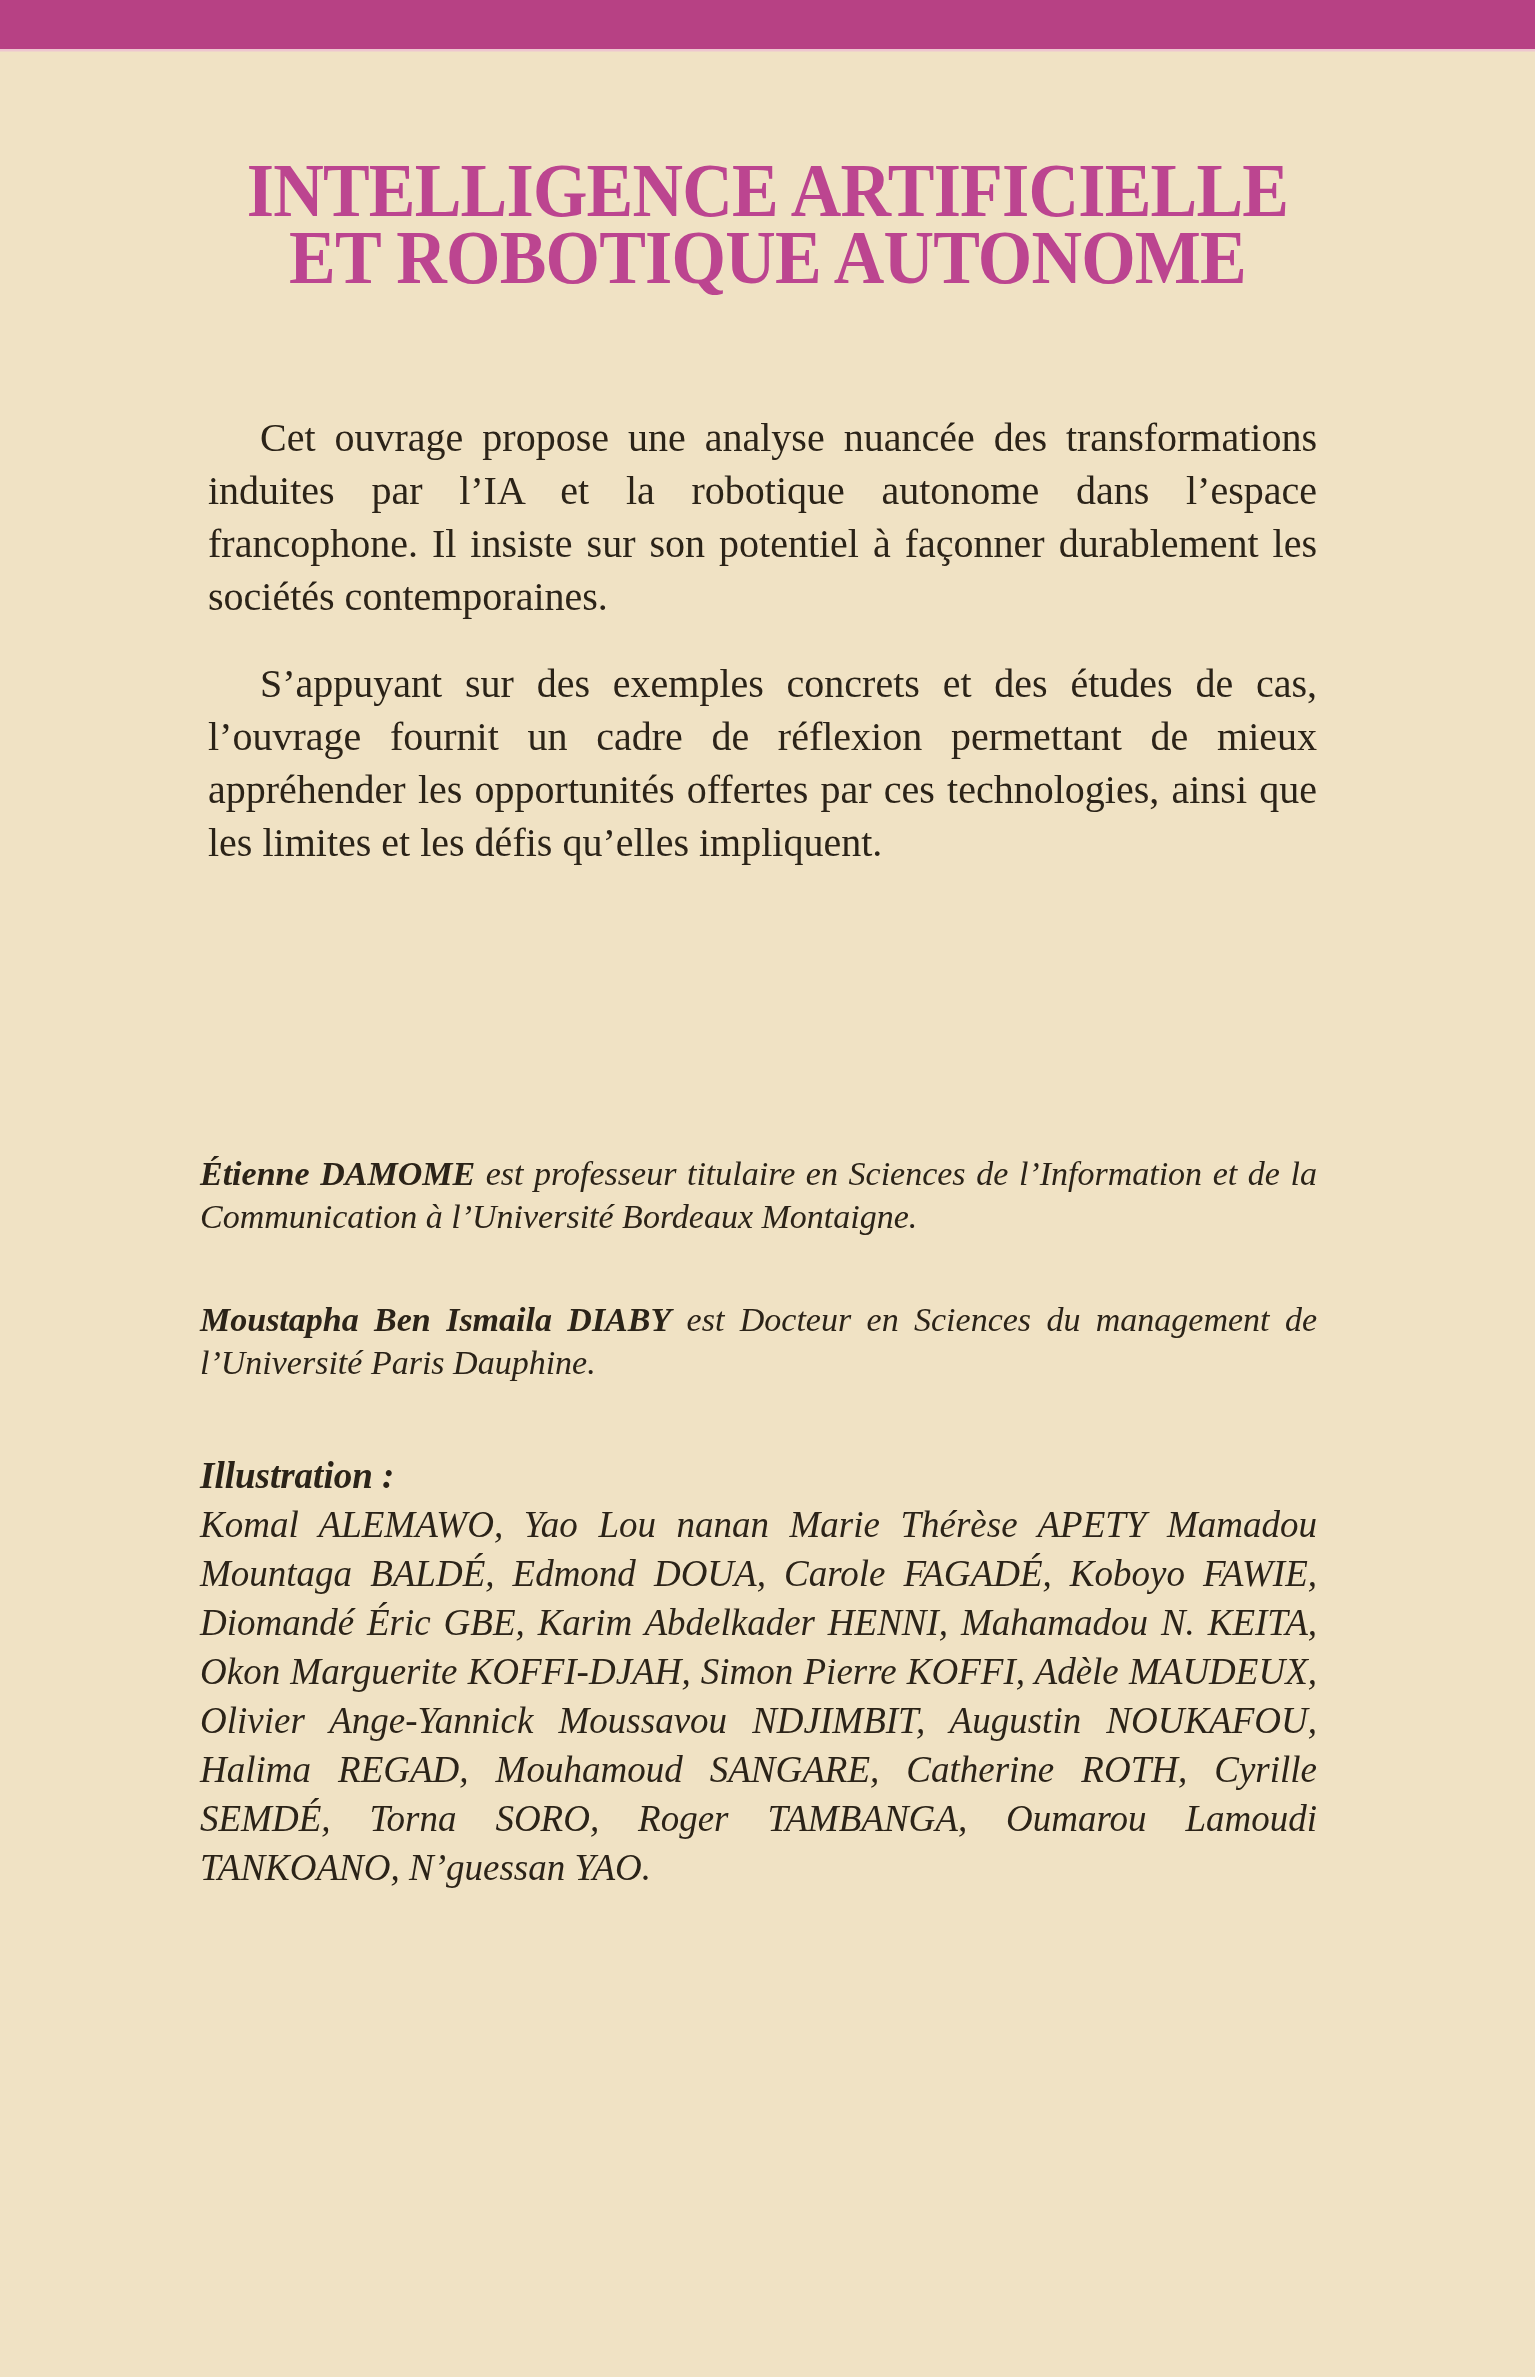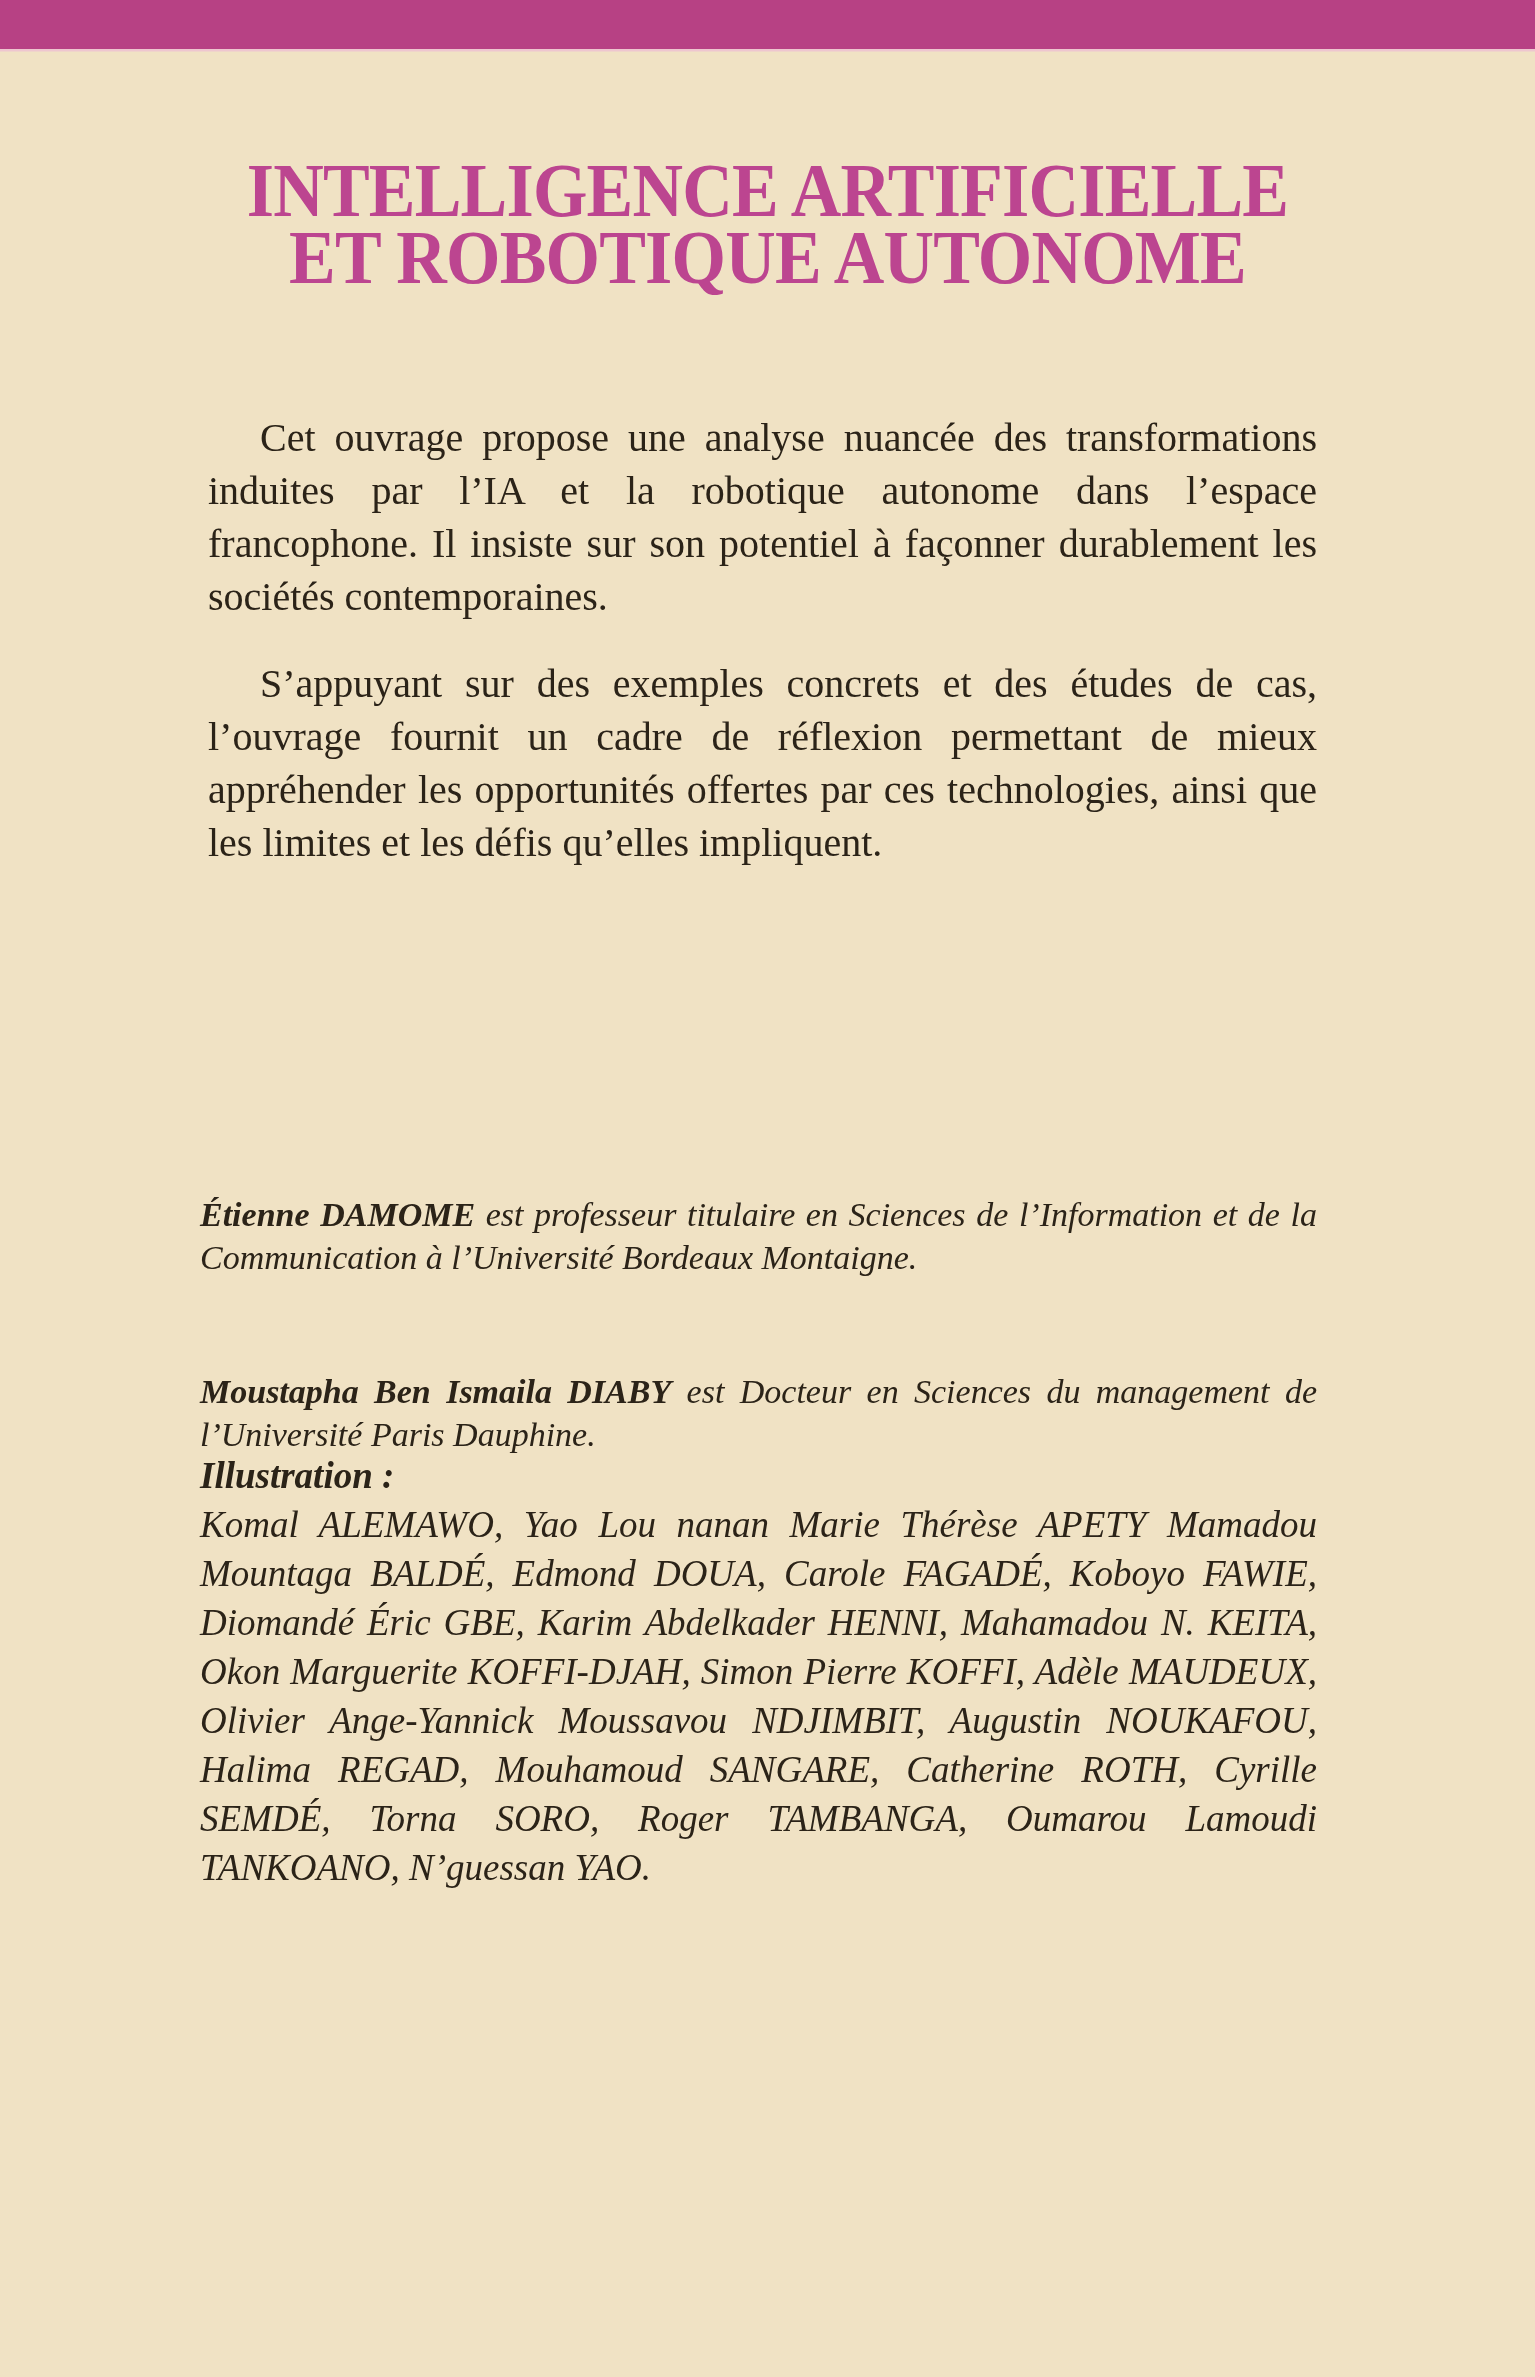--- a/index.html
+++ b/index.html
@@ -49,22 +49,22 @@
   }
   .bio {
     position: absolute;
     left: 200px;
     width: 1117px;
     font-style: italic;
     font-size: 34px;
     line-height: 43px;
     text-align: justify;
   }
-  .bio-1 { top: 1159px; }
-  .bio-2 { top: 1336px; }
+  .bio-1 { top: 1118px; }
+  .bio-2 { top: 1264px; }
   .bio .author-name { font-weight: bold; }
   .contributors {
     position: absolute;
     left: 200px;
     top: 1451px;
     width: 1117px;
     font-style: italic;
     font-size: 37px;
     line-height: 49px;
   }

